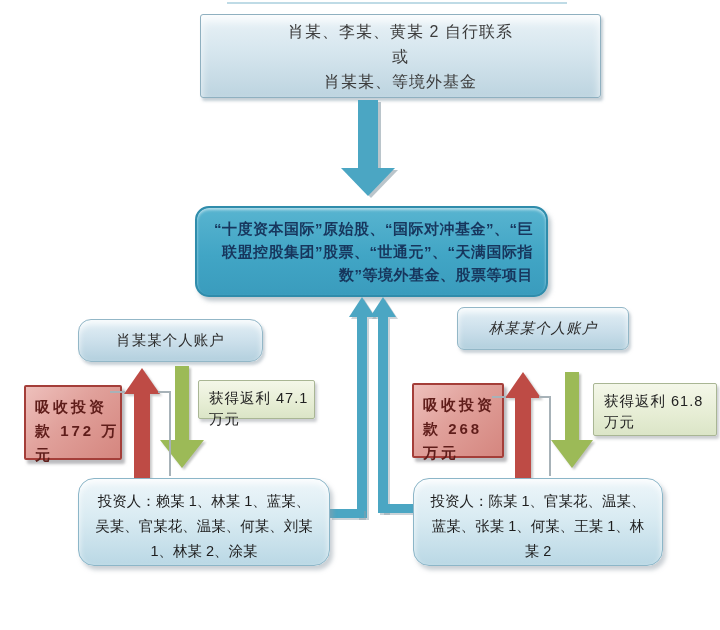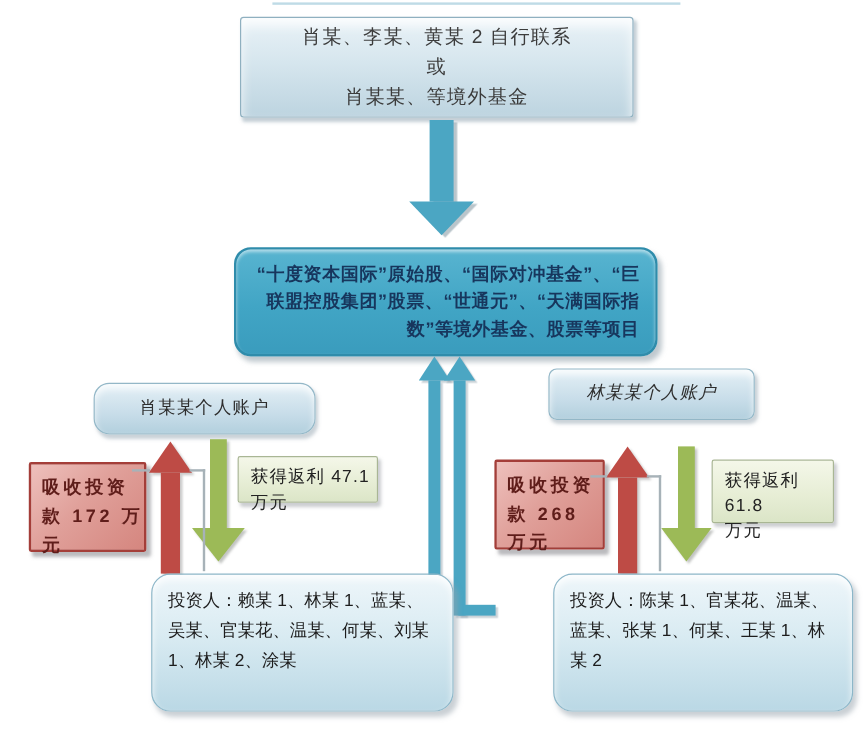--- a/index.html
+++ b/index.html
@@ -5,21 +5,21 @@
   * { margin:0; padding:0; box-sizing:border-box; }
   html,body { background:#fff; }
   body { font-family:"Liberation Sans","DejaVu Sans",sans-serif; }
   .canvas { position:relative; width:720px; height:630px; background:#ffffff; overflow:hidden; }
 
   
   .top-line { position:absolute; left:227px; top:2px; width:340px; height:2px; background:#bfdbe6; }
 
   
   .top-box {
-    position:absolute; left:200px; top:14px; width:328px; height:84px;
+    position:absolute; left:200px; top:14px; width:401px; height:84px;
     background:linear-gradient(180deg,#e9f2f7 0%,#d6e6ee 45%,#bdd4e0 100%);
     border:1px solid #8fb0c0; border-radius:3px;
     box-shadow:2px 3px 3px rgba(145,165,178,.55), inset 0 6px 10px rgba(255,255,255,.85);
     text-align:center; padding-top:4px;
     font-size:16px; line-height:25px; color:#3c3c3c; letter-spacing:1px;
   }
 
   
   .project-box {
     position:absolute; left:195px; top:206px; width:353px; height:91px;
@@ -56,30 +56,30 @@
   
   .green-box {
     position:absolute; width:117px; height:39px;
     background:linear-gradient(180deg,#f4f7e9 0%,#e6edd4 60%,#dbe5c7 100%);
     border:1px solid #a9b694; border-radius:2px;
     box-shadow:2px 3px 3px rgba(140,145,150,.45);
     padding:7px 0 0 10px;
     font-size:14.5px; line-height:21px; color:#222; letter-spacing:1px;
   }
   .green-left  { left:198px; top:380px; }
-  .green-right { left:593px; top:383px; width:102px; height:53px; }
+  .green-right { left:593px; top:383px; width:124px; height:53px; }
 
   
   .investors-box {
-    position:absolute; top:478px; height:115px;
+    position:absolute; top:478px; height:88px;
     background:linear-gradient(180deg,#eef6fa 0%,#d9ebf2 45%,#bad8e5 100%);
     border:1px solid #8cb6c8; border-radius:16px;
     box-shadow:3px 4px 4px rgba(150,162,172,.5), inset 0 4px 6px rgba(255,255,255,.8);
     padding:10px 13px;
-    font-size:14.5px; line-height:25px; color:#1d1d1d; text-align:left;margin-left:48px;
+    font-size:14.5px; line-height:25px; color:#1d1d1d; text-align:center;
   }
   .investors-left  { left:78px;  width:252px; }
   .investors-right { left:413px; width:250px; }
 
   
   .arr { position:absolute; }
   .shaft { position:absolute; }
   .head { position:absolute; width:0; height:0; }
 
   

